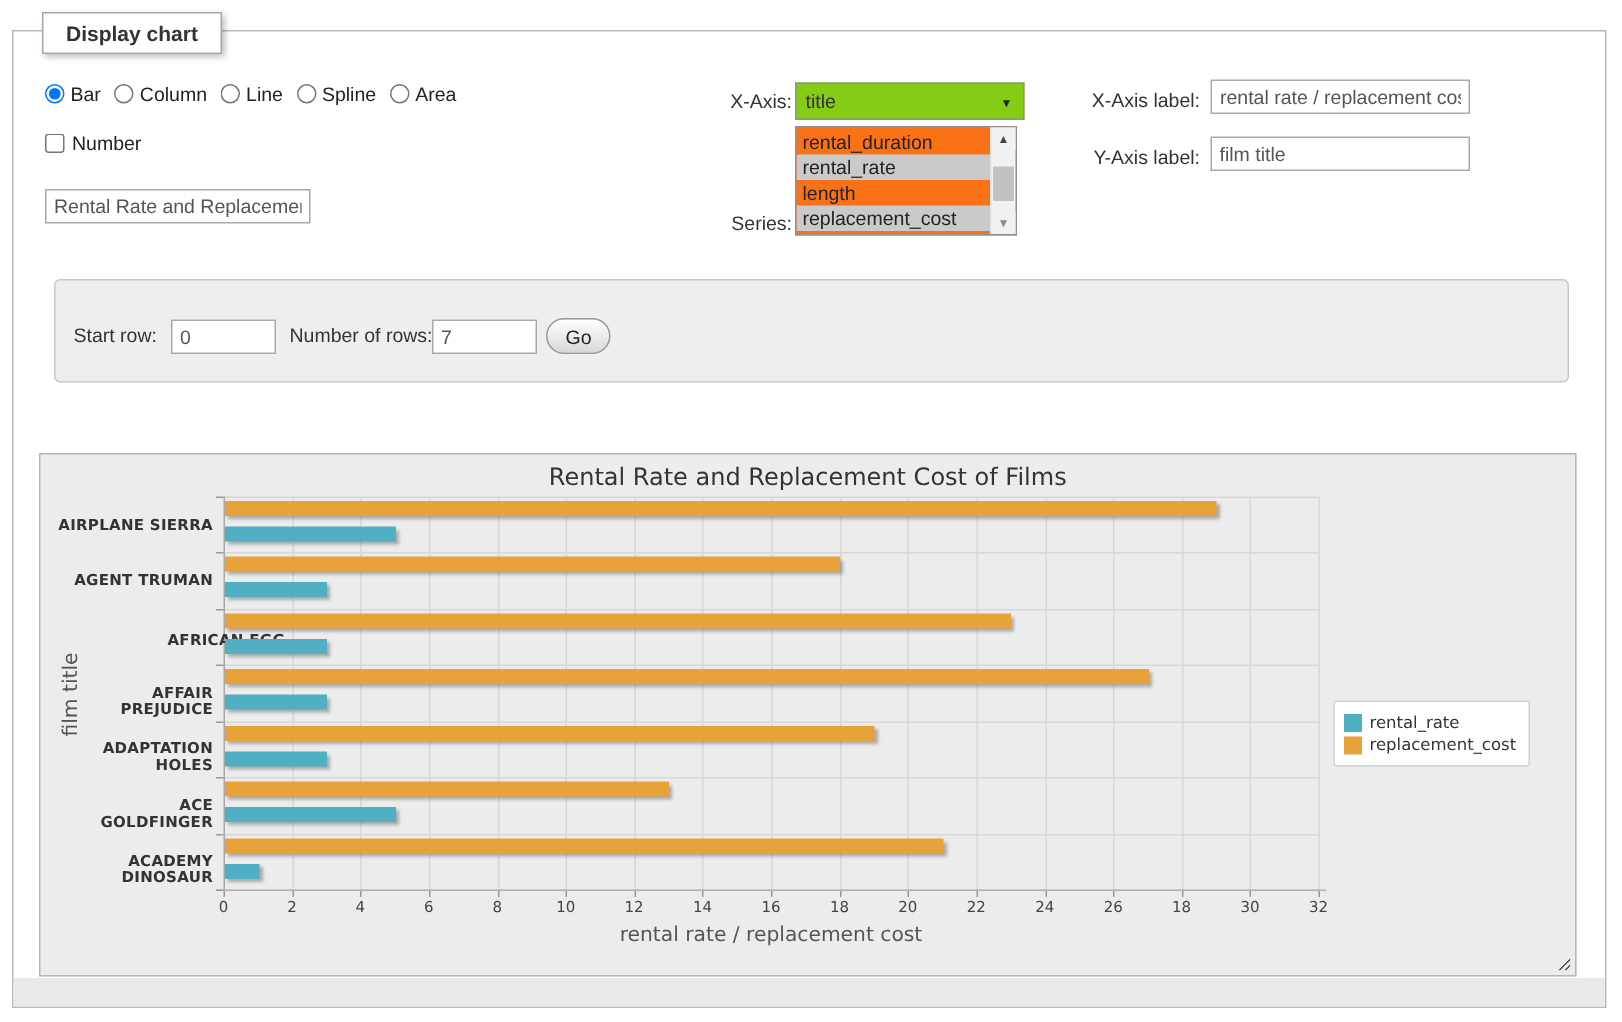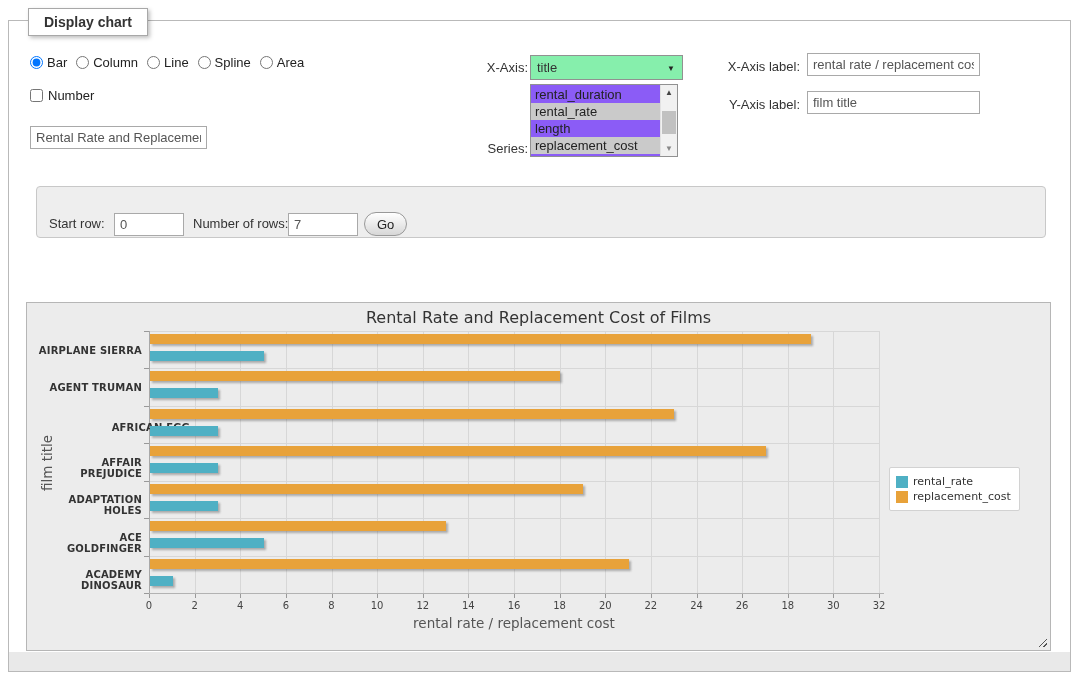--- a/index.html
+++ b/index.html
@@ -18,39 +18,39 @@
   .stacked-row input { margin:0 5px 0 0; }
   input[type=text] { border:1px solid #a9a9a9; background:#fff; font-family:"Liberation Sans",sans-serif; font-size:13px; color:#555; padding:2px 5px; }
   .title-input { left:30px; top:126px; width:177px; height:23px; }
 
   .lbl { font-size:13px; color:#333; text-align:right; }
   .xaxis-lbl { left:455px; top:60px; width:73px; }
   .series-lbl { left:455px; top:141px; width:73px; }
   .xlab-lbl { left:700px; top:59px; width:100px; }
   .ylab-lbl { left:700px; top:97px; width:100px; }
 
-  .select-box { left:530px; top:55px; width:153px; height:25px; background:#86efac; border:1px solid #919191; font-size:13px; color:#333; display:flex; align-items:center; padding:0 6px; }
+  .select-box { left:530px; top:55px; width:153px; height:25px; background:#84cc16; border:1px solid #919191; font-size:13px; color:#333; display:flex; align-items:center; padding:0 6px; }
   .select-box .dd-arrow { position:absolute; right:7px; top:8px; font-size:8px; color:#222; }
 
-  .series-list { left:530px; top:84px; width:148px; height:73px; background:#8b5cf6; border:1px solid #919191; font-size:13px; color:#222; display:flex; }
+  .series-list { left:530px; top:84px; width:148px; height:73px; background:#f97316; border:1px solid #919191; font-size:13px; color:#222; display:flex; }
   .series-opts { flex:1 1 auto; overflow:hidden; padding-top:1px; }
   .series-opt { height:17px; line-height:17px; padding-left:4px; white-space:nowrap; }
   .series-opt.sel { background:#cacaca; }
   .scrollbar { width:17px; background:#f1f1f1; border-left:1px solid #e2e2e2; position:relative; }
   .sb-btn { position:absolute; left:0; width:16px; height:15px; text-align:center; font-size:8px; line-height:15px; color:#444; background:#f1f1f1; }
   .sb-btn.up { top:0; }
   .sb-btn.down { bottom:0; color:#888; }
   .sb-thumb { position:absolute; left:1px; top:26px; width:14px; height:23px; background:#c1c1c1; }
 
   .axis-input { height:23px; width:173px; left:807px; }
   .axis-input.x { top:53px; }
   .axis-input.y { top:91px; }
 
   
-  .rows-panel { left:36px; top:186px; width:1010px; height:52px; background:#eee; border:1px solid #c8c8c8; border-radius:4px; }
+  .rows-panel { left:36px; top:186px; width:1010px; height:69px; background:#eee; border:1px solid #c8c8c8; border-radius:4px; }
   .rows-panel .lbl2 { position:absolute; font-size:13px; color:#333; }
   .rows-panel input { position:absolute; width:70px; height:23px; }
   .go-btn { position:absolute; left:327px; top:25px; height:24px; padding:0 12px; font-family:"Liberation Sans",sans-serif; font-size:13px; color:#222; background:linear-gradient(#ffffff,#d7d7d7); border:1px solid #999; border-radius:12px; cursor:pointer; }
 
   
   .chart-box { left:26px; top:302px; width:1025px; height:349px; background:#ececec; border:1px solid #b6b6b6; }
   .chart-font { font-family:"DejaVu Sans",sans-serif; }
   .chart-title { position:absolute; left:0; right:0; top:5px; text-align:center; font-size:16px; color:#333; }
   .gridline-v { position:absolute; width:1px; background:#d7d7d7; }
   .gridline-h { position:absolute; height:1px; background:#d7d7d7; }

